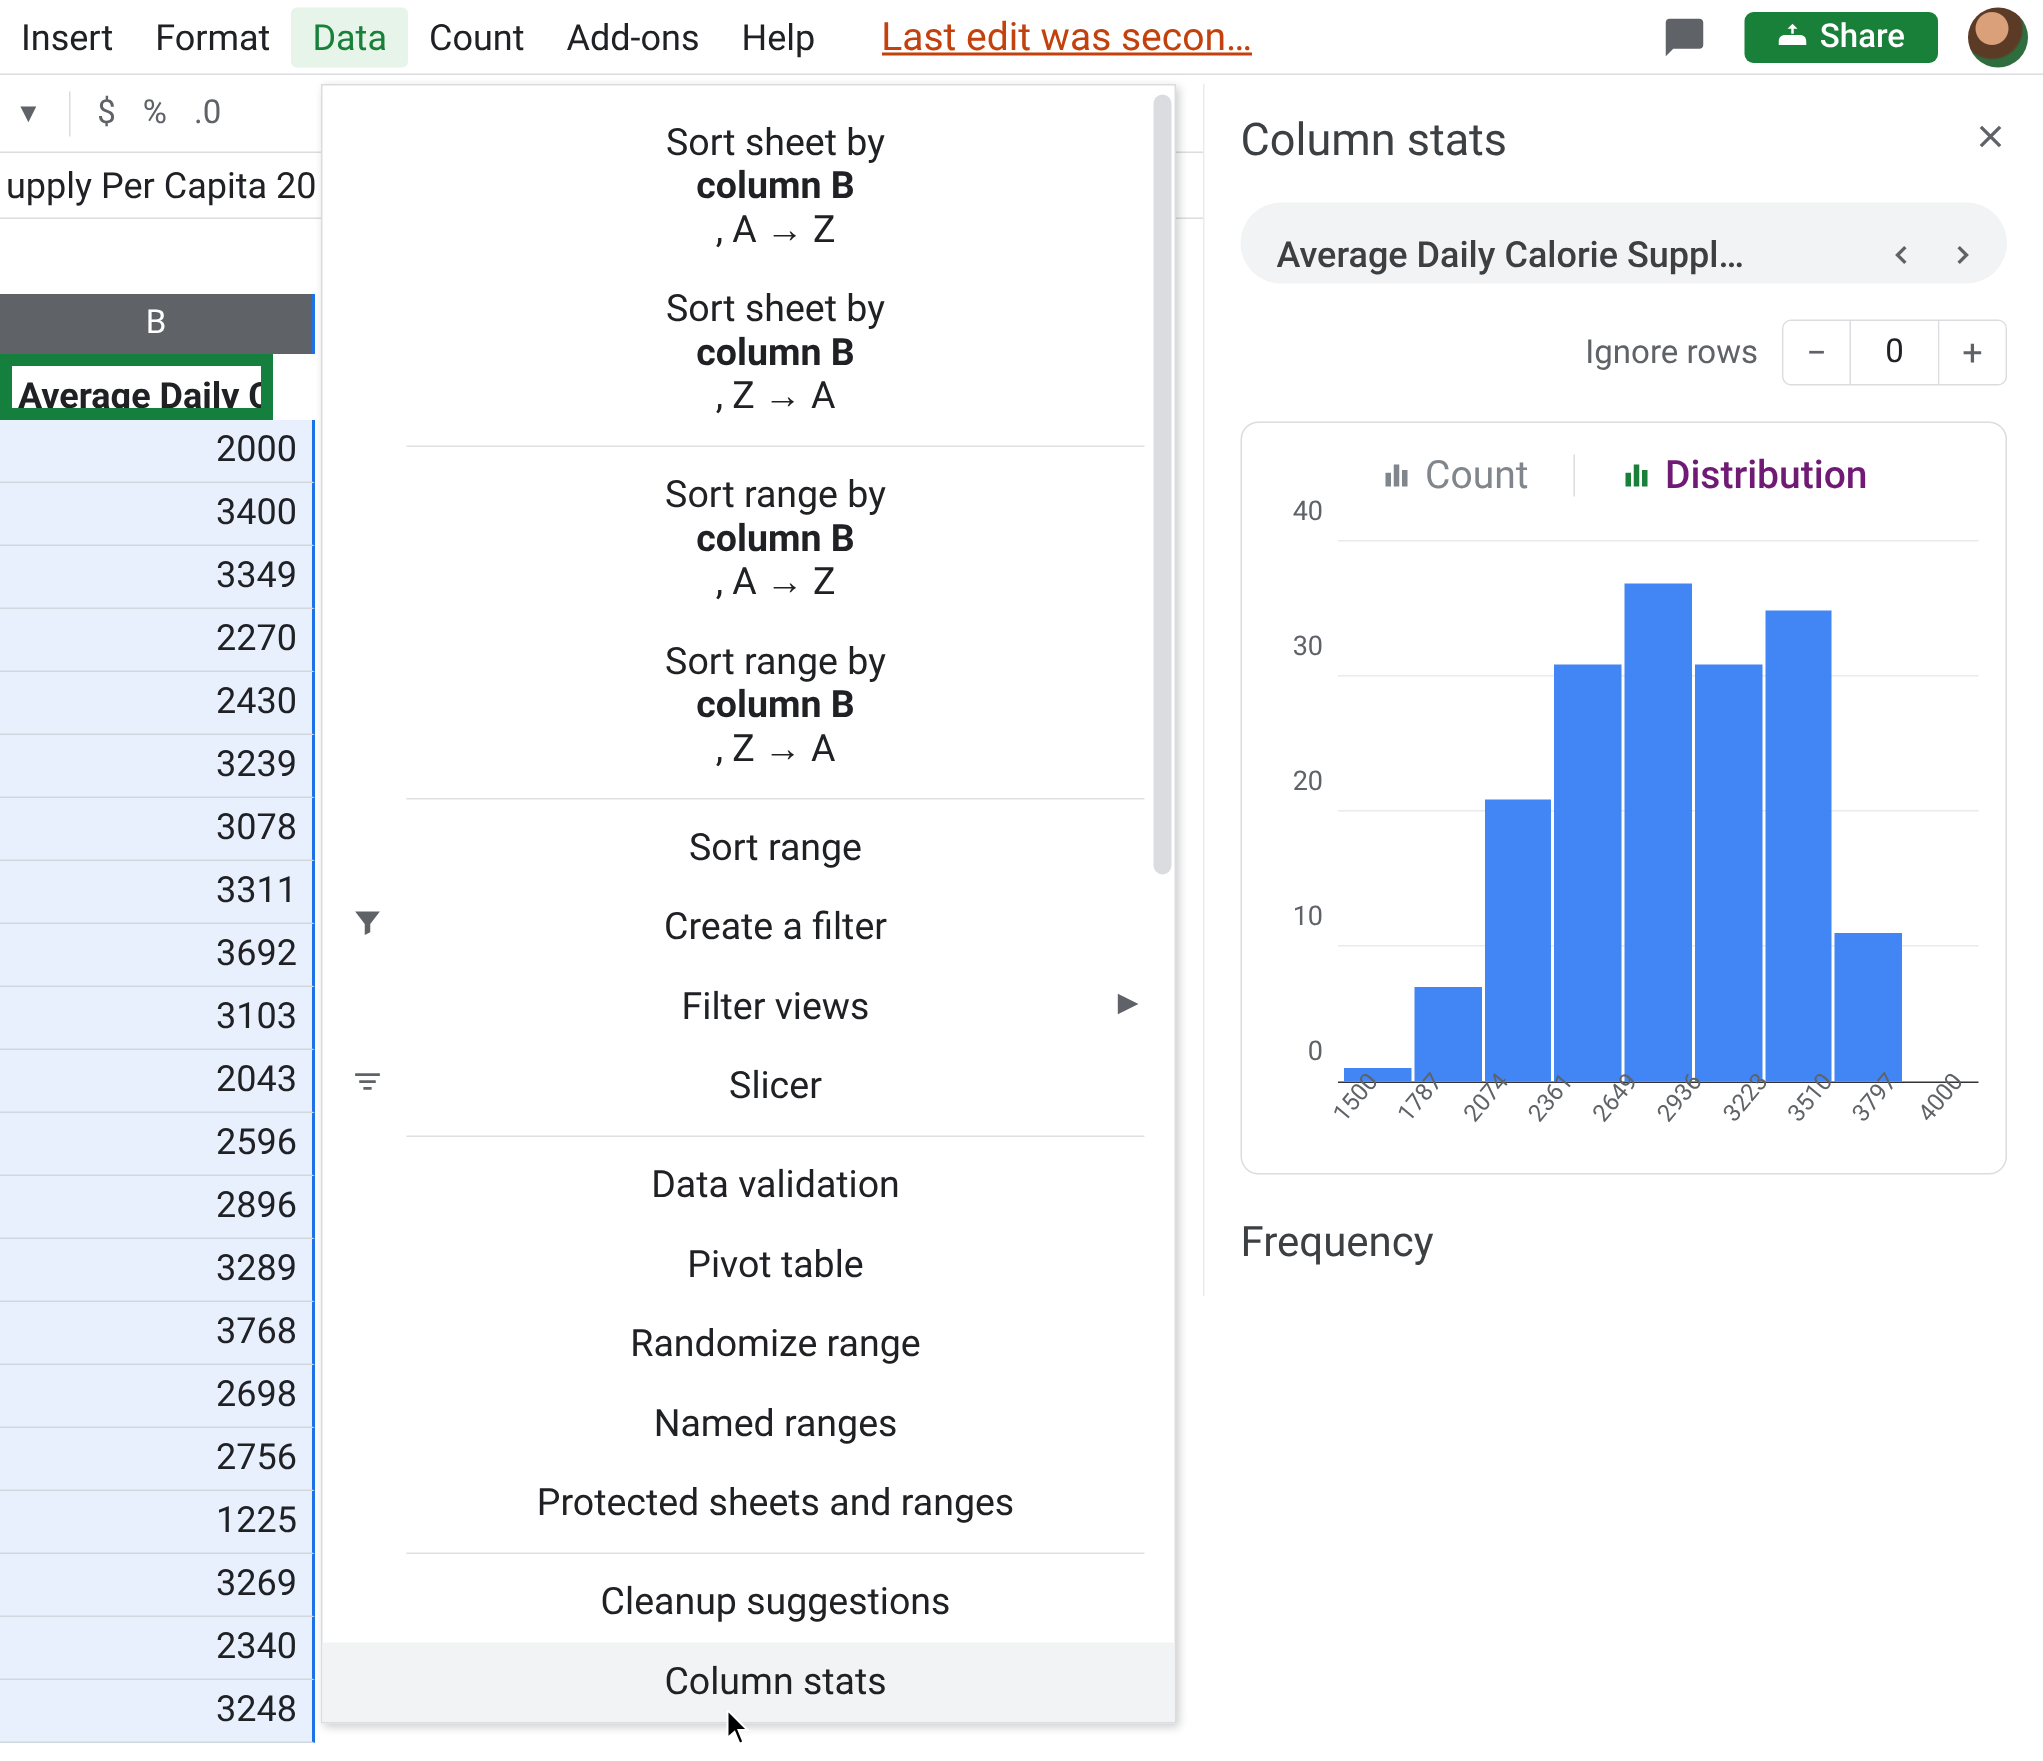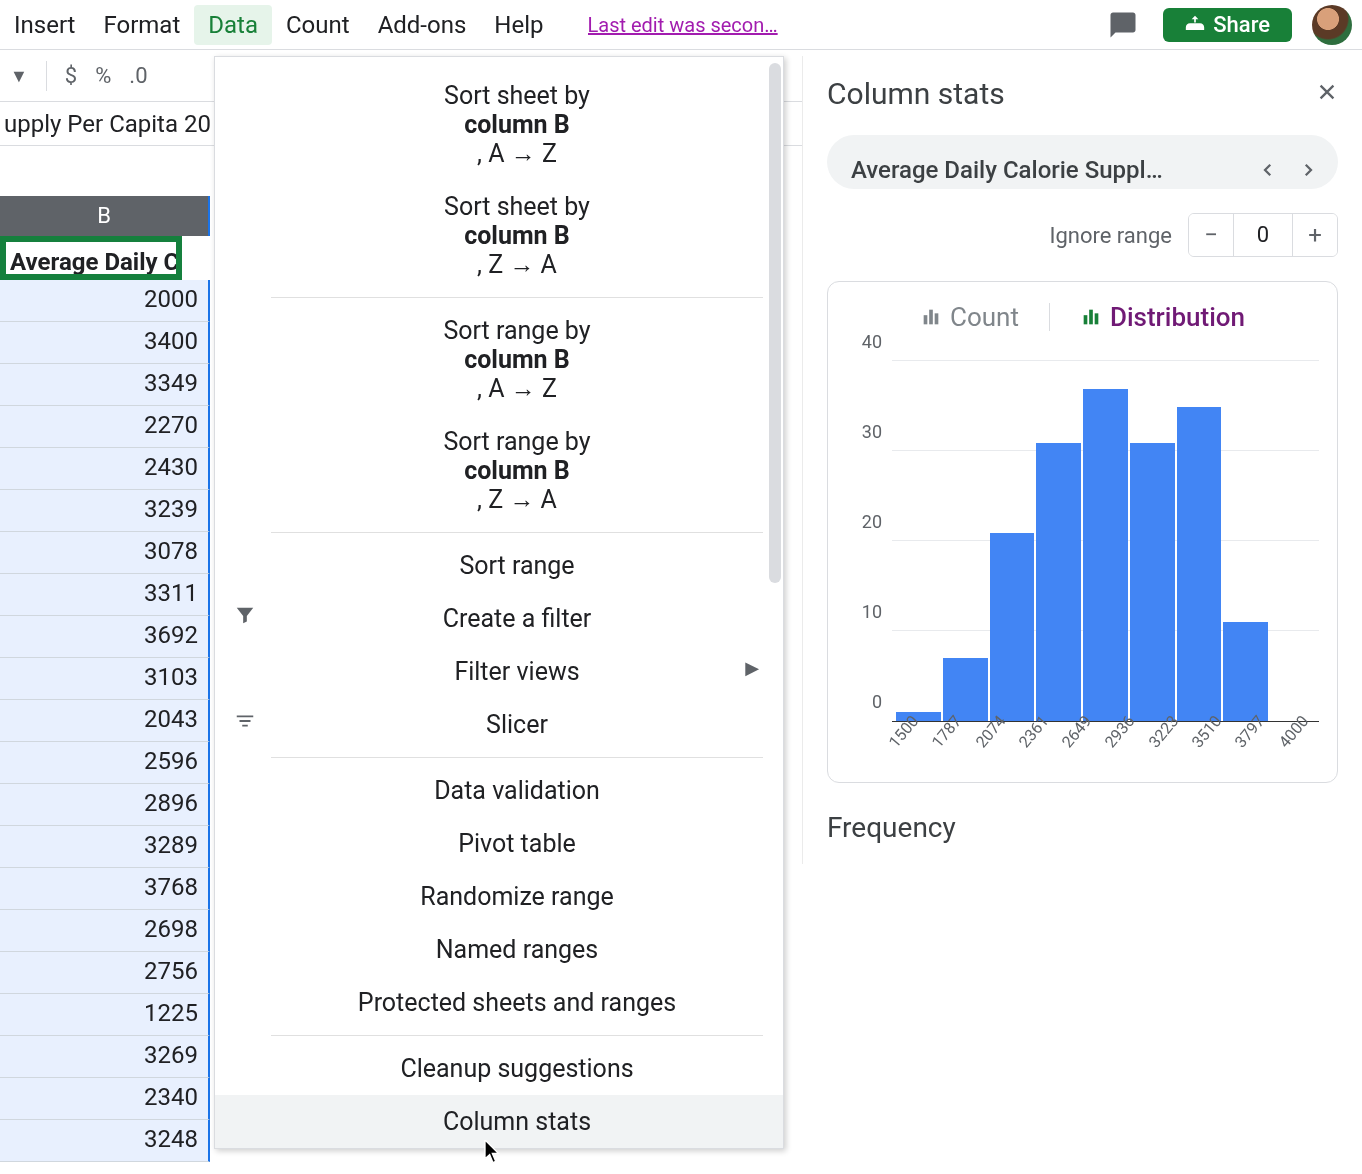--- a/index.html
+++ b/index.html
@@ -27,22 +27,22 @@
     color: #202124;
     cursor: pointer;
     border-radius: 4px;
   }
   .menubar .menu-item.active {
     background: #e6f4ea;
     color: #188038;
   }
   .menubar .last-edit {
     margin-left: 30px;
-    color: #a21caf;
-    font-size: 20px;
+    color: #c2410c;
+    font-size: 26px;
     text-decoration: underline;
     max-width: 280px;
     white-space: nowrap;
     overflow: hidden;
     text-overflow: ellipsis;
   }
   .menubar .spacer { flex: 1; }
   .menubar .comment-icon {
     width: 40px; height: 40px;
     color: #5f6368;
@@ -109,21 +109,21 @@
     background: #5f6368;
     color: #fff;
     text-align: center;
     line-height: 40px;
     font-size: 22px;
     border-right: 2px solid #1a73e8;
   }
   .cell-header {
     width: 182px;
     height: 44px;
-    border: 6px solid #15803d;
+    border: 8px solid #15803d;
     background: #fff;
     font-weight: bold;
     font-size: 24px;
     padding: 6px 4px;
     white-space: nowrap;
     overflow: hidden;
   }
   .data-cell {
     width: 210px;
     height: 42px;
@@ -522,21 +522,21 @@
         </svg>
     </span>
     <span class="nav-btn">
       <svg width="18" height="18" viewBox="0 0 24 24" fill="none" stroke="#5f6368" stroke-width="3">
           <path d="M9 5 L16 12 L9 19"></path>
         </svg>
     </span>
   </div>
 
   <div class="ignore-row">
-    <span class="ignore-label">Ignore range</span>
+    <span class="ignore-label">Ignore rows</span>
     <div class="stepper">
       <span class="step-btn">−</span>
       <span class="step-val">0</span>
       <span class="step-btn">+</span>
     </div>
   </div>
 
   <div class="chart-card">
     <div class="chart-tabs">
       <div class="chart-tab">

